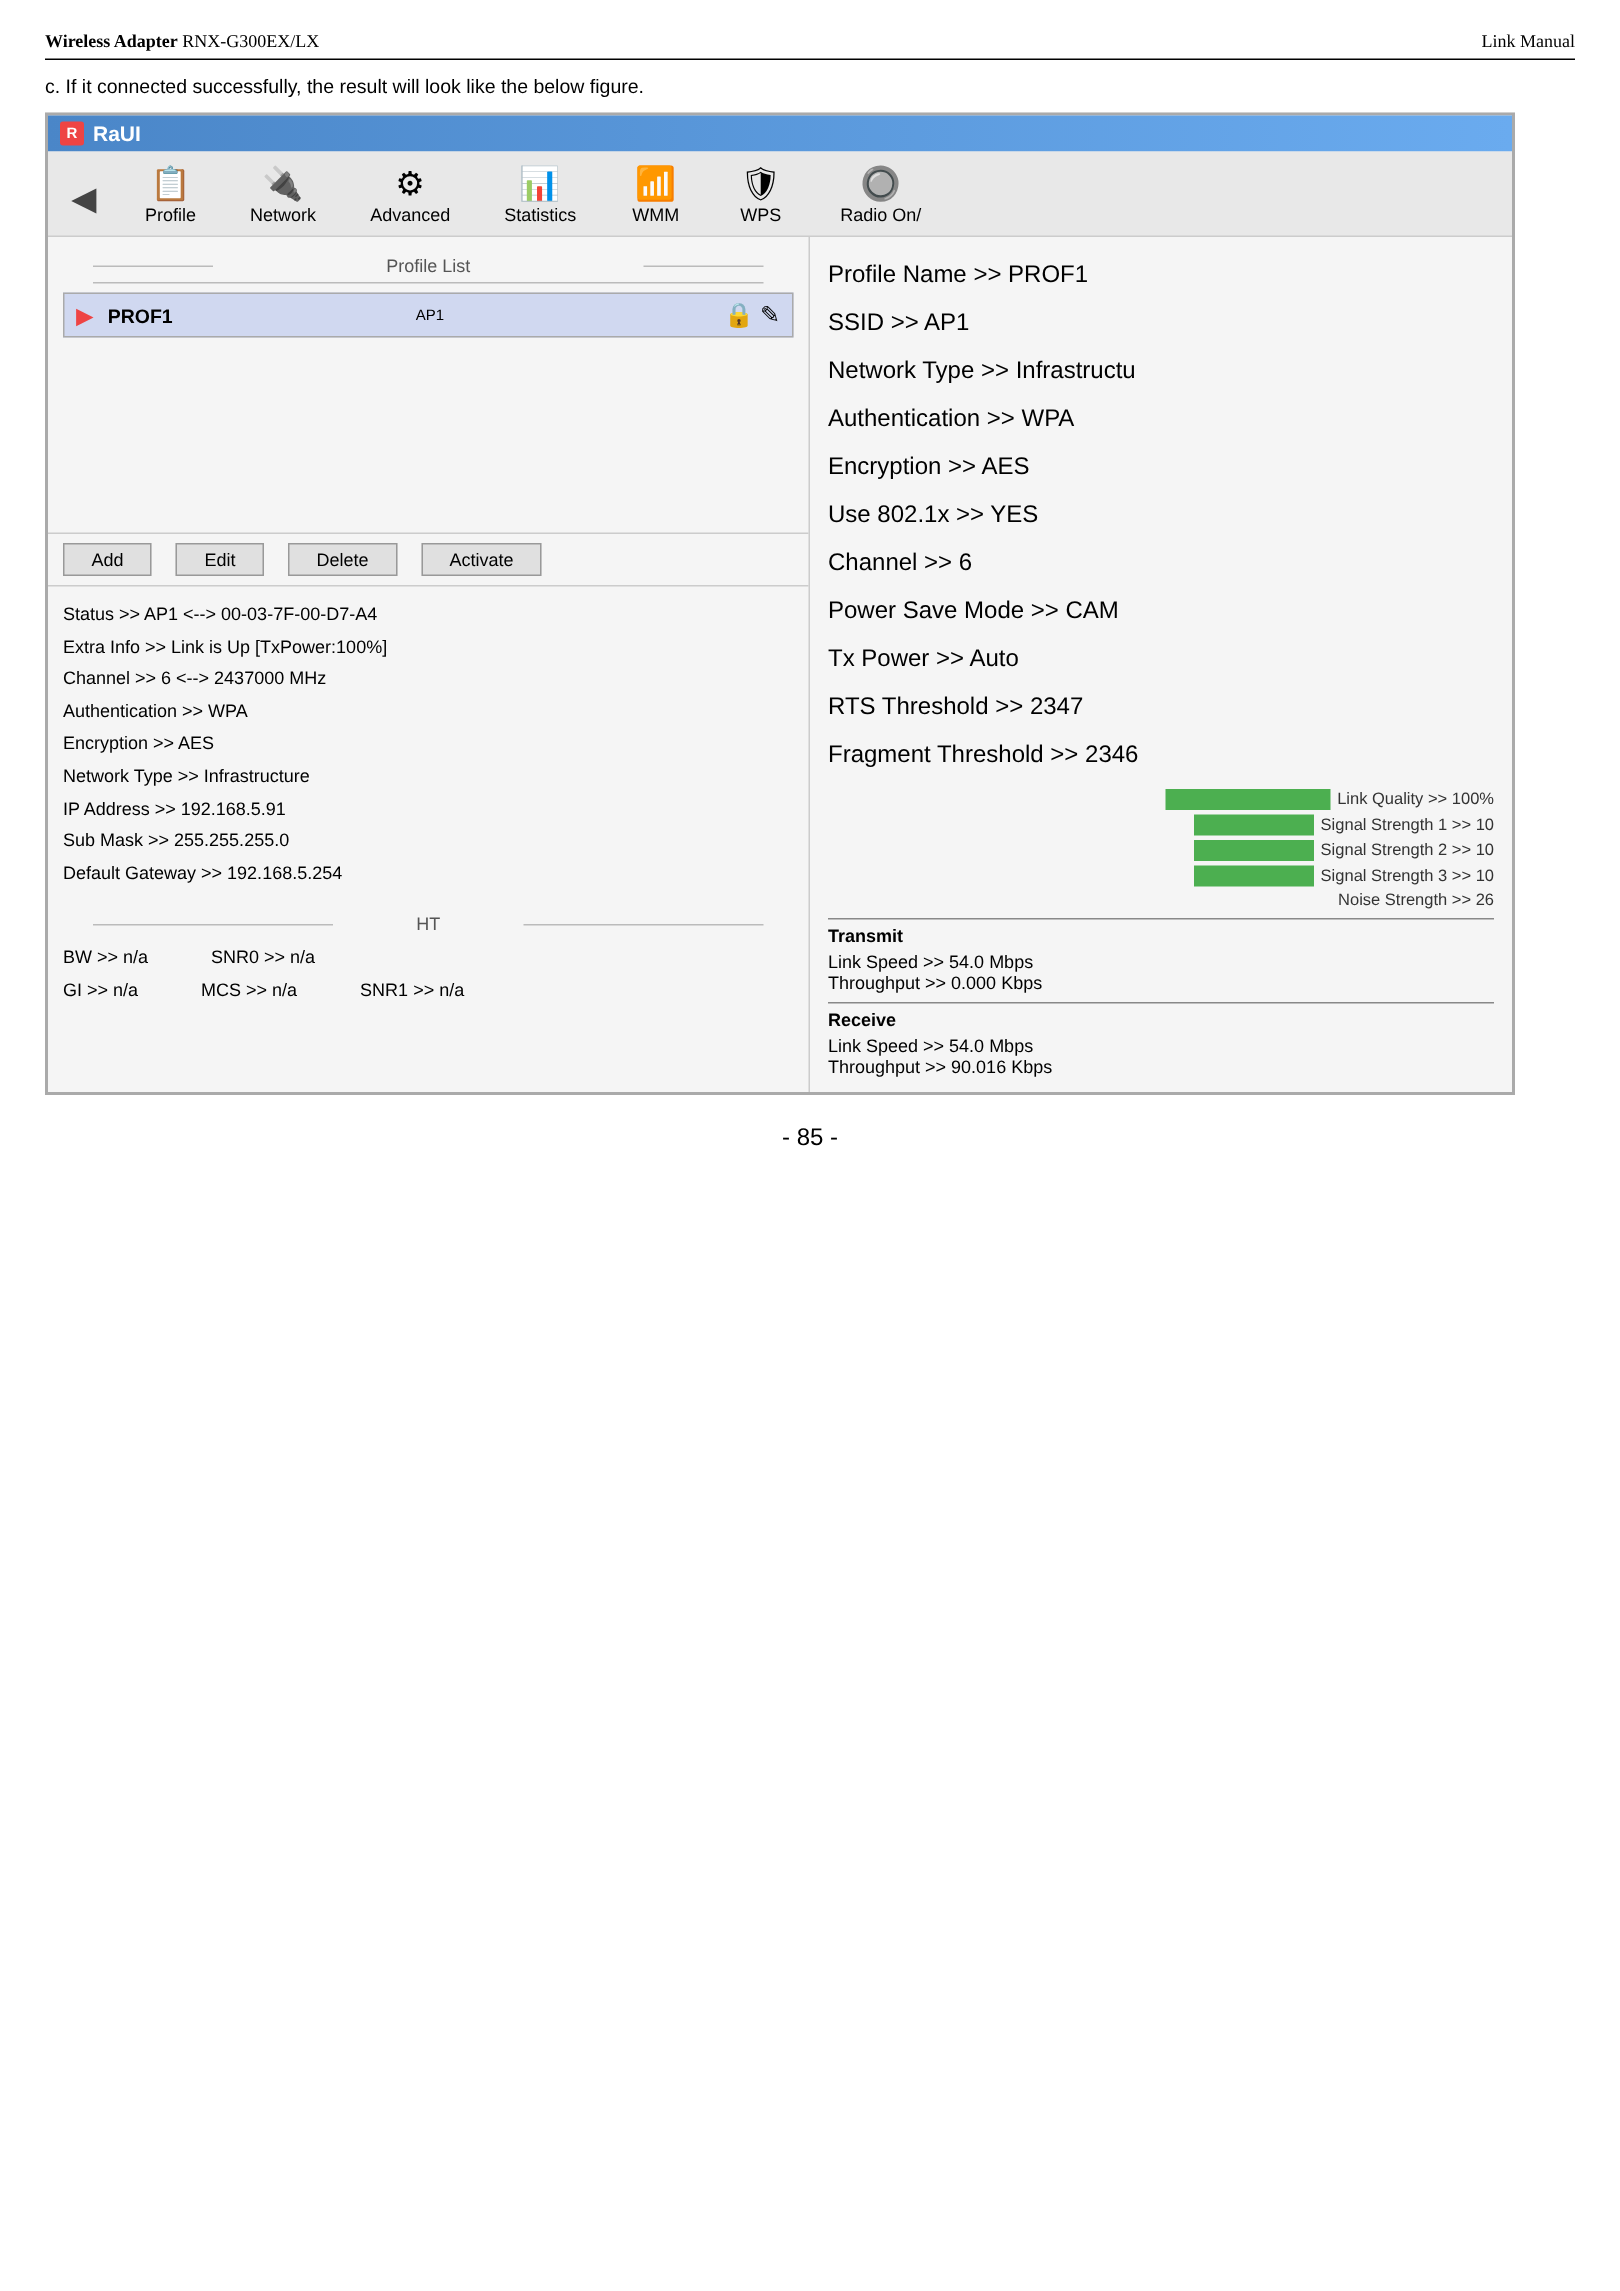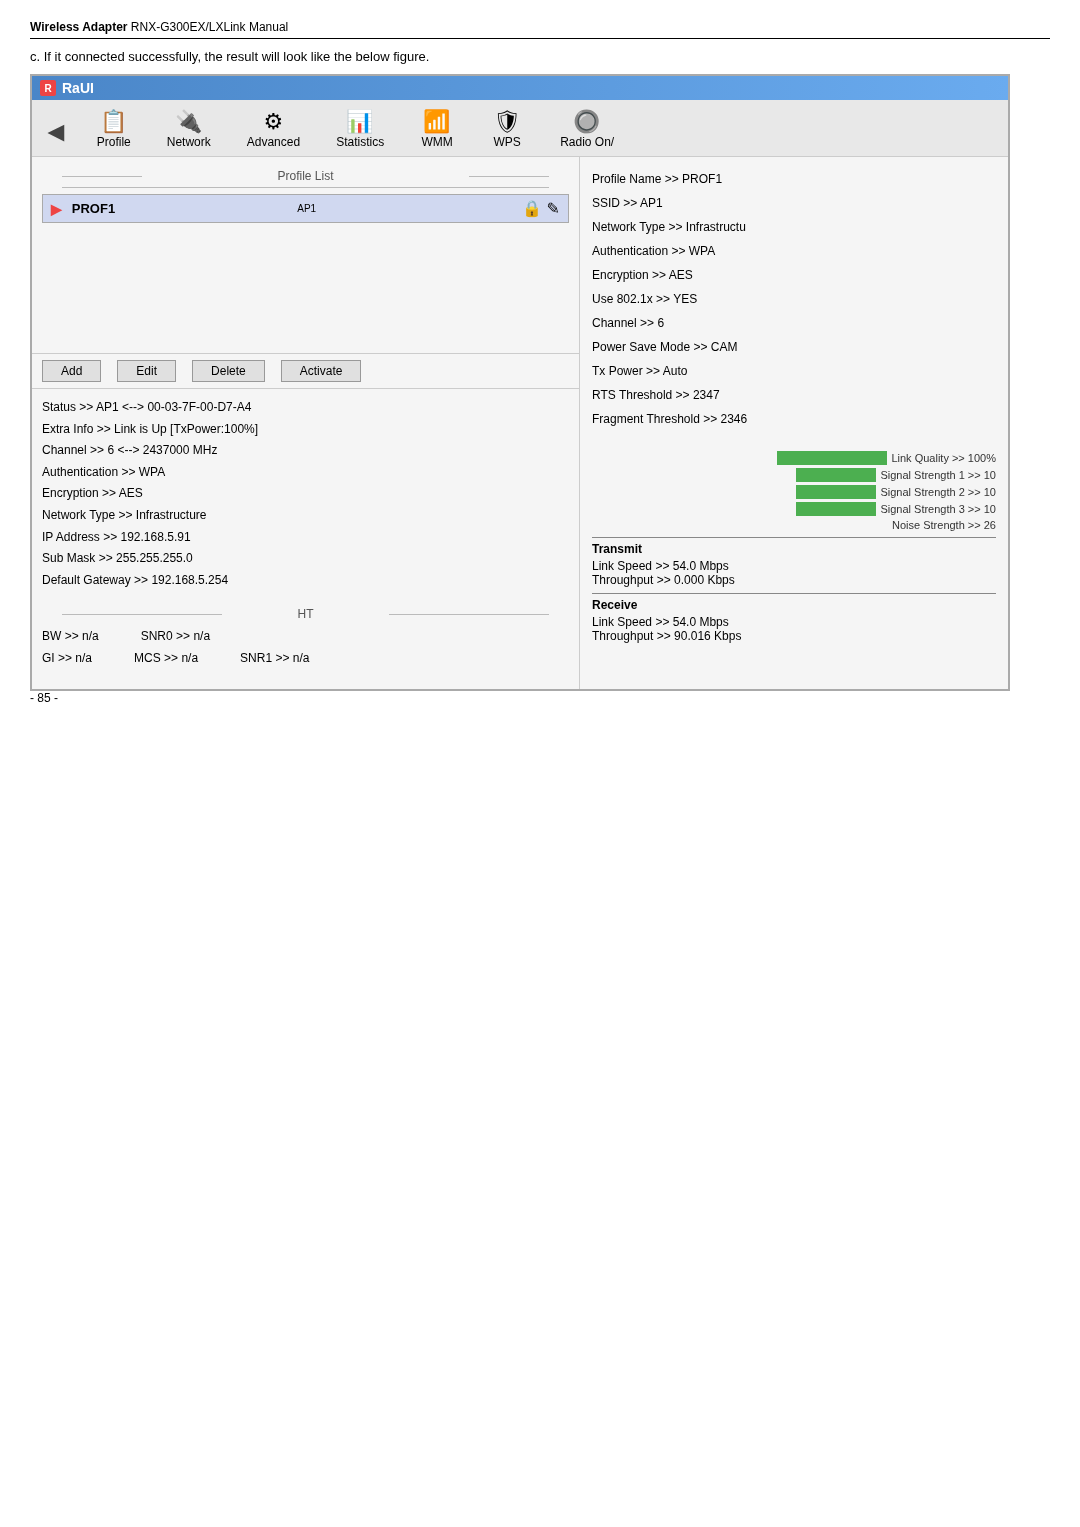--- a/index.html
+++ b/index.html
@@ -5,25 +5,26 @@
     * { box-sizing: border-box; margin: 0; padding: 0; }
     body {
       font-family: Arial, sans-serif;
       font-size: 13px;
       background: #fff;
       color: #000;
       padding: 20px 30px;
     }
     .page-header {
       display: flex;
-      justify-content: flex-start;
+      justify-content: space-between;
       border-bottom: 1px solid #000;
       padding-bottom: 4px;
       margin-bottom: 10px;
       font-size: 12px;
+      font-family: Liberation Serif, serif;
     }
     .page-header .left { font-size: 12px; }
     .page-header .left strong { font-weight: bold; }
     .description {
       margin-bottom: 10px;
       font-size: 13px;
     }
     .raui-window {
       border: 2px solid #aaa;
       background: #f0f0f0;
@@ -79,21 +80,21 @@
       color: #444;
       cursor: pointer;
       padding-bottom: 8px;
       margin-right: 4px;
     }
     .main-content {
       display: flex;
       background: #f5f5f5;
     }
     .left-panel {
-      width: 548px;
+      width: 508px;
       border-right: 1px solid #ccc;
       padding: 0;
     }
     .right-panel {
       flex: 1;
       padding: 10px 12px;
       font-size: 12px;
     }
     .profile-list-header {
       text-align: center;
@@ -184,23 +185,23 @@
     .ht-section-header::before { left: 0; width: 160px; }
     .ht-section-header::after { right: 0; width: 160px; }
     .ht-row {
       display: flex;
       gap: 42px;
       padding: 4px 10px;
       font-size: 12px;
     }
     
     .profile-info {
-      font-size: 12px;
+      font-size: 16px;
       line-height: 2;
-      margin-bottom: 20px;
+      margin-bottom: 6px;
     }
     .signal-bars {
       margin-bottom: 6px;
     }
     .signal-row {
       display: flex;
       align-items: center;
       margin-bottom: 3px;
       font-size: 12px;
       justify-content: flex-end;
@@ -219,21 +220,23 @@
       border-top: 1px solid #888;
       margin-top: 6px;
       padding-top: 4px;
     }
     .section-label {
       font-size: 12px;
       font-weight: bold;
       margin-bottom: 3px;
     }
     .page-number {
-      font-size: 12px;
+      text-align: center;
+      margin-top: 20px;
+      font-size: 16px;
     }
   </style>
 </head>
 <body>
 
 <div class="page-header">
   <div class="left">
     <strong>Wireless Adapter</strong><span> RNX-G300EX/LX</span>
   </div>
   <div class="right">Link Manual</div>

